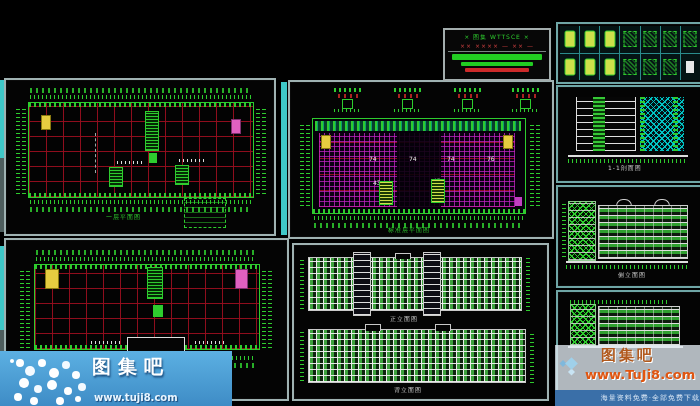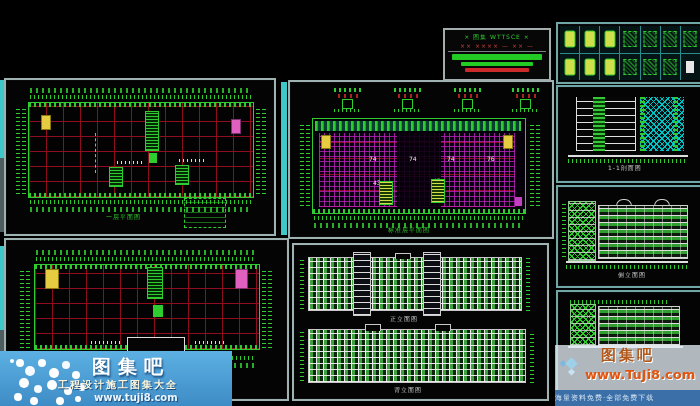--- a/index.html
+++ b/index.html
@@ -125,21 +125,21 @@
   #wmR{position:absolute;left:555px;top:345px;width:145px;height:61px;}
   #wmR .pane{position:absolute;left:0;top:0;width:145px;height:45px;background:rgba(226,234,242,.78);}
   #wmR .logo{position:absolute;left:8px;top:10px;width:16px;height:16px;}
   #wmR .logo i{position:absolute;left:4px;top:4px;width:9px;height:9px;background:#9fd0ea;
     transform:rotate(45deg);box-shadow:-6px 6px 0 -2px #7fb8dc,6px 6px 0 -2px #c8e4f4;}
   #wmR .t{position:absolute;left:46px;top:1px;font-size:15px;font-weight:bold;color:#b25a1e;
     letter-spacing:3px;text-shadow:1px 1px 0 #ffffff;}
   #wmR .u{position:absolute;left:30px;top:22px;font-size:13px;font-weight:bold;color:#e05510;
     text-shadow:1px 1px 0 #fff;}
   #wmR .bar{position:absolute;left:0;top:45px;width:145px;height:16px;background:#3a6fa8;
-    color:#d8e6f4;font-size:7px;line-height:16px;text-align:left;letter-spacing:1px;white-space:nowrap;overflow:hidden;}
+    color:#d8e6f4;font-size:7px;line-height:16px;text-align:right;letter-spacing:1px;white-space:nowrap;overflow:hidden;}
 </style>
 </head>
 <body>
 
 <div id="stage">
 
   <div class="vbar cy" style="left:0;top:80px;width:5px;height:78px;"></div>
   <div class="vbar gy" style="left:0;top:158px;width:5px;height:74px;"></div>
   <div class="vbar cy" style="left:281px;top:82px;width:6px;height:153px;"></div>
   <div class="vbar cy" style="left:0;top:246px;width:4px;height:84px;"></div>
@@ -349,21 +349,20 @@
     <div class="dimrow" style="left:12px;top:8px;width:100px;"></div>
     <div class="gchev" style="left:12px;top:12px;width:24px;height:40px;"></div>
     <div class="elevrows" style="left:40px;top:14px;width:80px;height:38px;"></div>
     <div class="gline" style="left:10px;top:54px;width:115px;"></div>
     <div class="tinylbl w" style="left:58px;top:58px;">侧立面图</div>
   </div>
 
   <div id="wmL">
     <div class="flowers"></div>
     <div class="t">图集吧</div>
-    <div class="s">工程设计施工图集大全</div>
     <div class="u">www.tuji8.com</div>
   </div>
 
   <div id="wmR">
     <div class="pane"></div>
     <div class="logo">
         <i></i>
       </div>
     <div class="t">图集吧</div>
     <div class="u">www.TuJi8.com</div>

